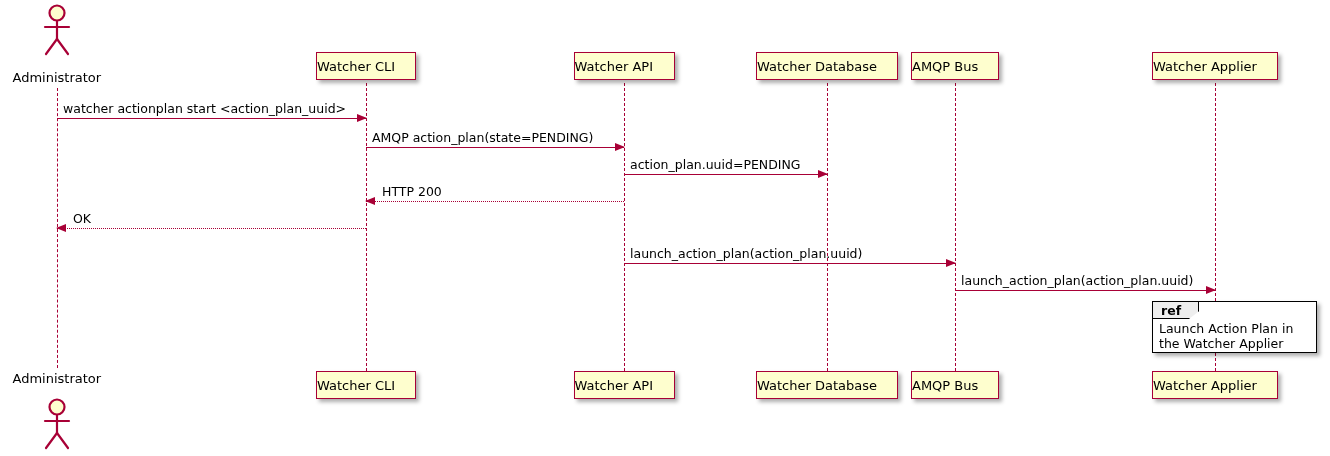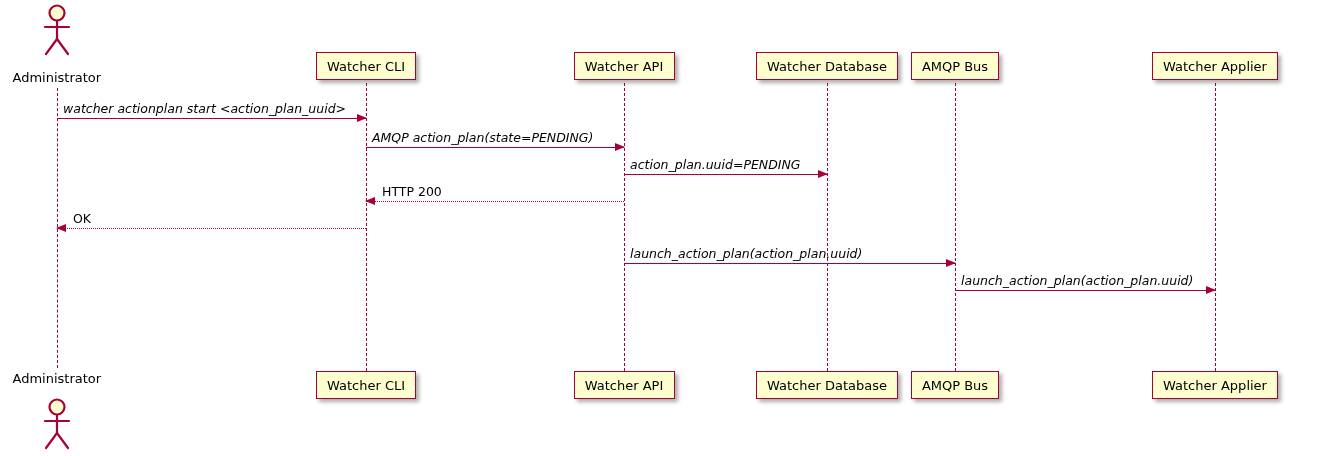--- a/index.html
+++ b/index.html
@@ -27,21 +27,20 @@
     position: absolute;
     background: #FEFECE;
     border: 1.5px solid #A80036;
     box-shadow: 3px 3px 4px rgba(0,0,0,0.32);
     box-sizing: border-box;
     color: #000000;
     font-size: 13px;
     line-height: 1;
     display: flex;
     align-items: center;
-    justify-content: center;
     white-space: nowrap;
     z-index: 3;
   }
   .actor-label {
     position: absolute;
     font-size: 13px;
     color: #000000;
     white-space: nowrap;
     z-index: 3;
   }
@@ -81,21 +80,21 @@
     border-right: 10px solid #A80036;
   }
   .msg .label {
     position: absolute;
     bottom: 3px;
     font-size: 12.5px;
     color: #000000;
     white-space: nowrap;
     line-height: 1;
   }
-  .msg.right .label { left: 6px; font-style: italic; }
+  .msg.right .label { left: 6px; }
   .msg.left .label { left: 16px; text-align: right; }
 
   .refbox {
     position: absolute;
     background: #FFFFFF;
     border: 1.5px solid #000000;
     box-shadow: 3px 3px 4px rgba(0,0,0,0.32);
     box-sizing: border-box;
     z-index: 4;
   }
@@ -213,13 +212,17 @@
     <div class="msg solid right" style="left: 624px; top: 263px; width: 331px;">
       <div class="line"></div>
       <div class="head"></div>
       <div class="label">launch_action_plan(action_plan.uuid)</div>
     </div>
     <div class="msg solid right" style="left: 955px; top: 290px; width: 260px;">
       <div class="line"></div>
       <div class="head"></div>
       <div class="label">launch_action_plan(action_plan.uuid)</div>
     </div>
+    <div class="refbox" style="left: 1152px; top: 301px; width: 165px; height: 52px;">
+      <div class="tab" style="width: 46px;">ref</div>
+      <div class="body">Launch Action Plan in the Watcher Applier</div>
+    </div>
   </div>
 
 </body></html>

